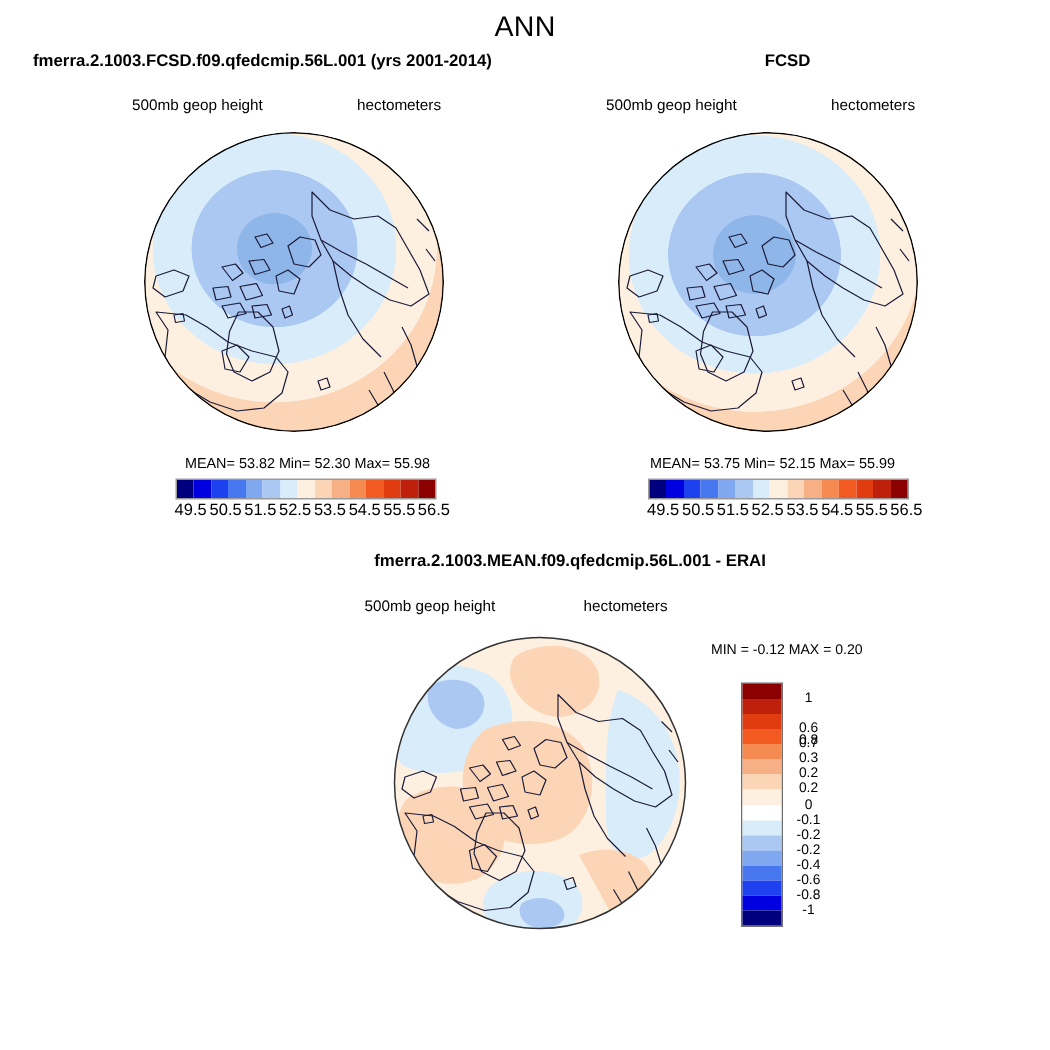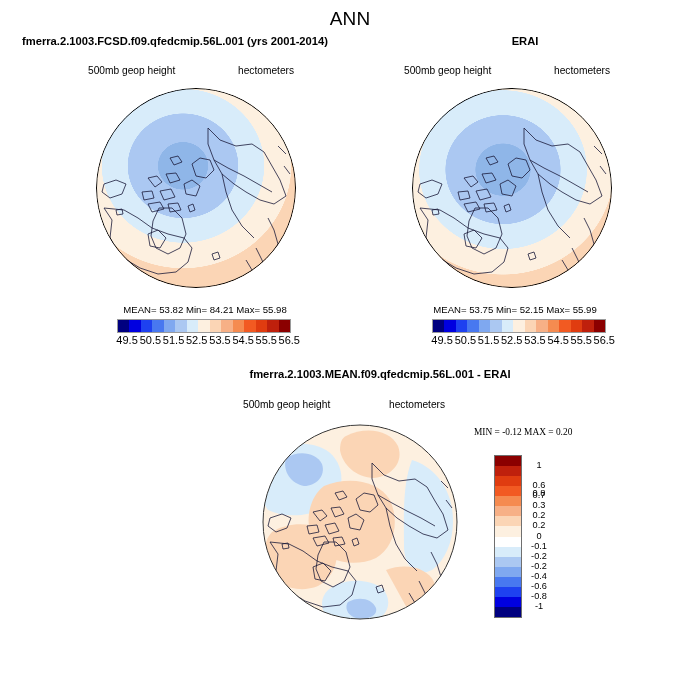--- a/index.html
+++ b/index.html
@@ -93,21 +93,20 @@
     position: absolute;
     left: 0;
     width: 30px;
     text-align: center;
     transform: translateY(-50%);
     white-space: nowrap;
   }
   #diff-minmax {
     font-size: 9.4px;
     white-space: nowrap;
-    font-family: Liberation Serif, serif;
   }
 </style>
 </head>
 <body>
 
 <div class="abs" id="main-title">ANN</div>
 
 <div class="abs panel-title" id="panel-title-model">fmerra.2.1003.FCSD.f09.qfedcmip.56L.001 (yrs 2001-2014)</div>
 
 <div class="abs sub-left" style="left:88px; top:65px;">500mb geop height</div>
@@ -183,21 +182,21 @@
           <path d="M116,166 L122,164 L124,170 L118,172 Z"></path>
           <path d="M188,78 L194,86"></path>
           <path d="M182,58 L190,66"></path>
         </g>
       </g>
       <circle cx="100" cy="100" r="99.5" fill="none" stroke="#000000" stroke-width="1"></circle>
     </svg>
   </div>
 </div>
 
-<div class="abs stats-line" style="left:90px; top:304px; width:230px;">MEAN=  53.82  Min=  84.21  Max=  55.98</div>
+<div class="abs stats-line" style="left:90px; top:304px; width:230px;">MEAN=  53.82  Min=  52.30  Max=  55.98</div>
 
 <div class="abs" style="left:117px; top:319px; width:174px;">
   <div class="cbar-h">
     <div class="seg" style="background:#00007f"></div>
     <div class="seg" style="background:#0000e0"></div>
     <div class="seg" style="background:#1e41f0"></div>
     <div class="seg" style="background:#4878f0"></div>
     <div class="seg" style="background:#7fa8f0"></div>
     <div class="seg" style="background:#abc8f2"></div>
     <div class="seg" style="background:#d8ecfa"></div>
@@ -215,21 +214,21 @@
     <span style="left:19.2%">50.5</span>
     <span style="left:32.5%">51.5</span>
     <span style="left:45.8%">52.5</span>
     <span style="left:59.2%">53.5</span>
     <span style="left:72.5%">54.5</span>
     <span style="left:85.8%">55.5</span>
     <span style="left:99.0%">56.5</span>
   </div>
 </div>
 
-<div class="abs panel-title" id="panel-title-obs">ERAI</div>
+<div class="abs panel-title" id="panel-title-obs">FCSD</div>
 
 <div class="abs sub-left" style="left:404px; top:65px;">500mb geop height</div>
 <div class="abs sub-right" style="left:554px; top:65px;">hectometers</div>
 
 <div class="abs map-wrap" style="left:412px; top:88px;">
   <div class="map-disc" style="width:200px; height:200px;">
     <svg width="200" height="200" viewBox="0 0 200 200">
       <defs>
         <clipPath id="discClipB">
             <circle cx="100" cy="100" r="100"></circle>

